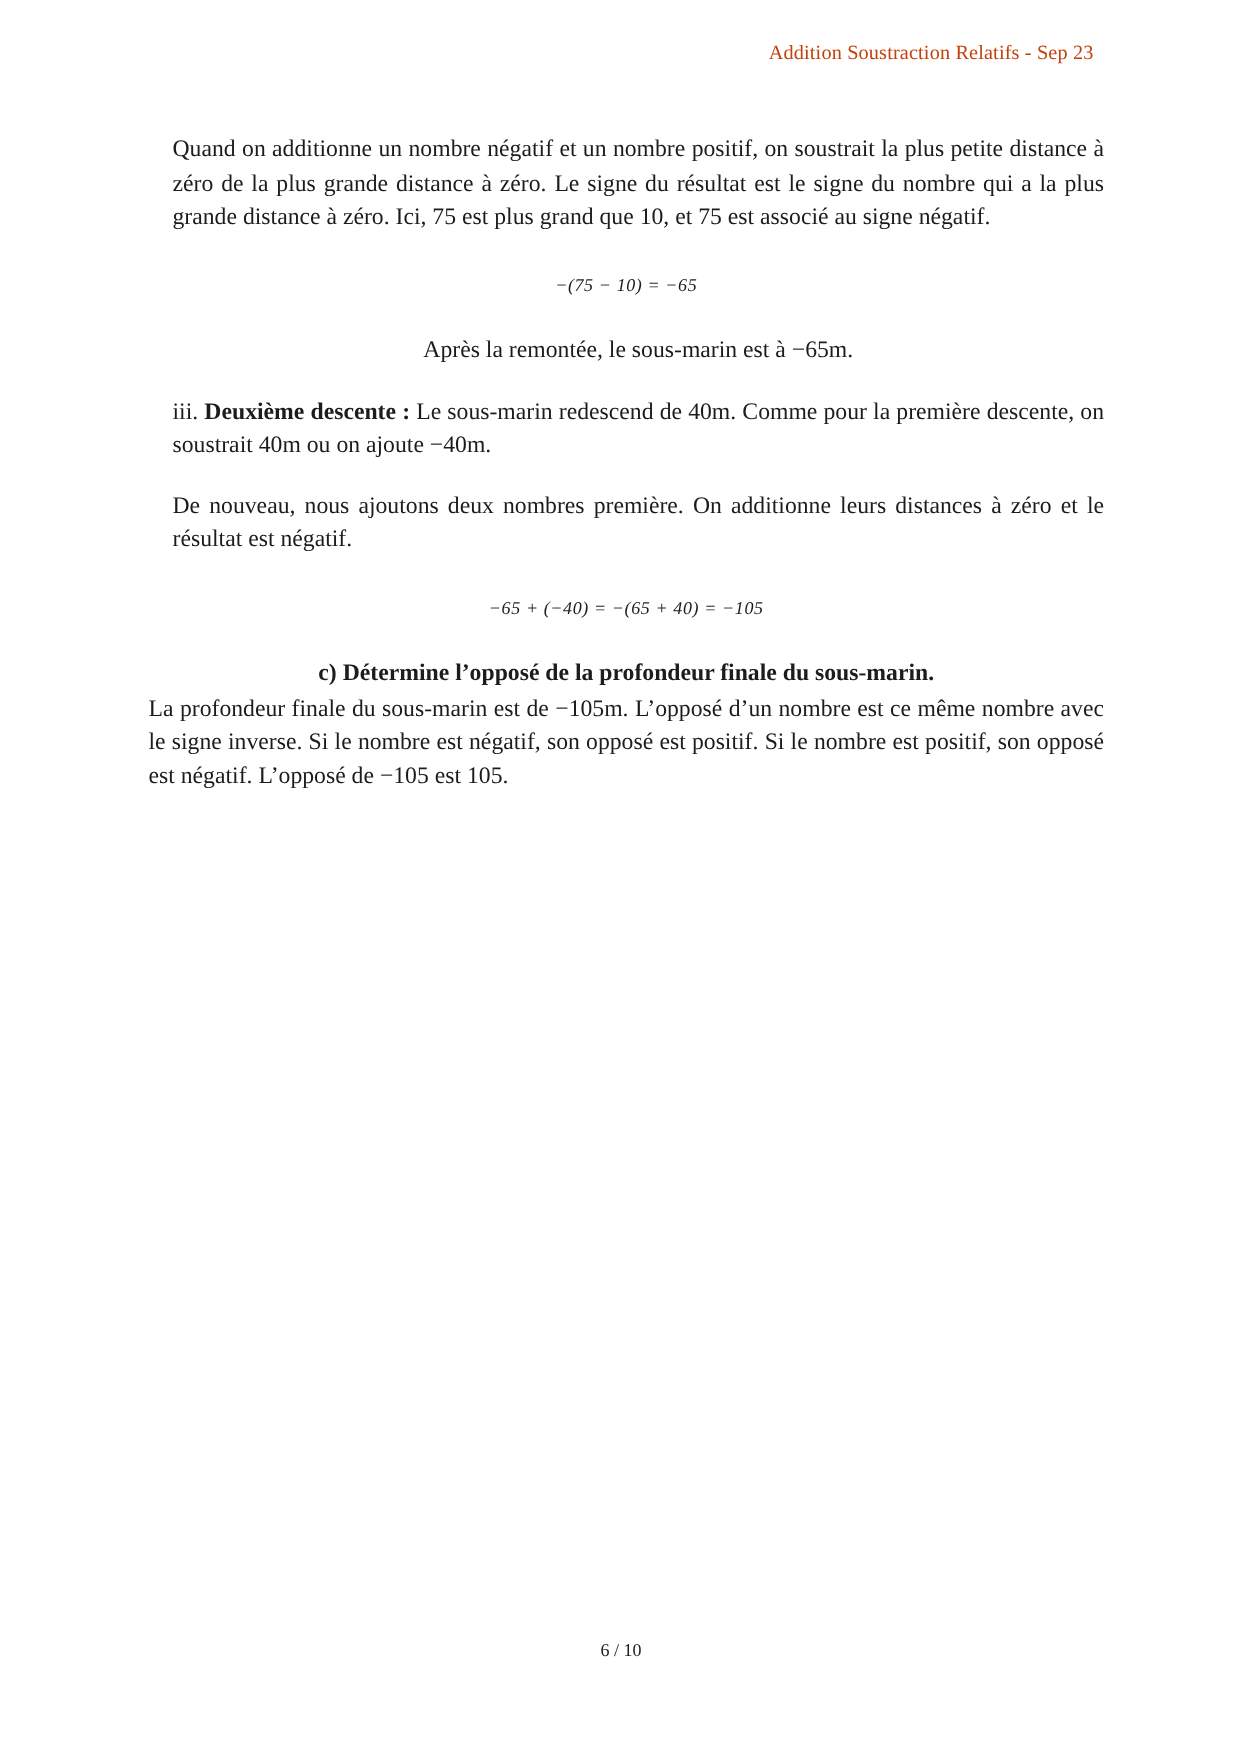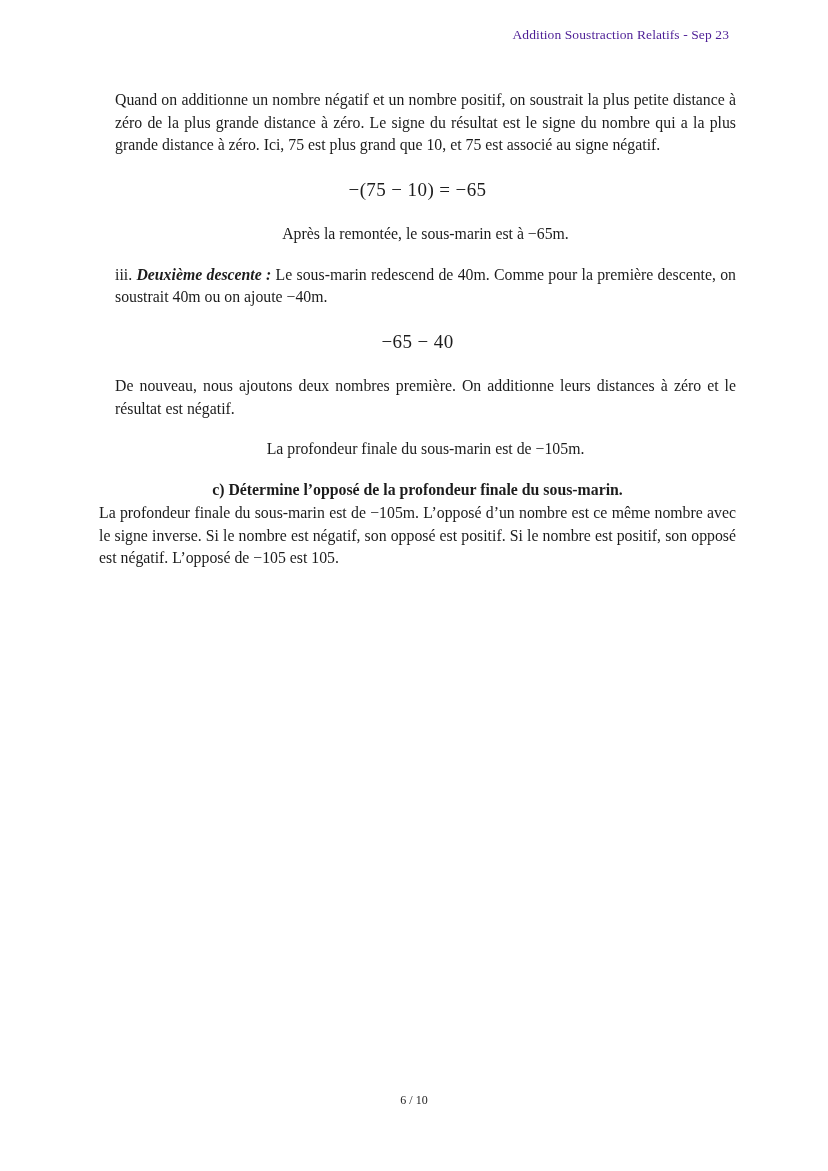--- a/index.html
+++ b/index.html
@@ -16,42 +16,43 @@
   .page {
     position: absolute;
     inset: 0;
     background: #ffffff;
   }
   .header {
     position: absolute;
     top: 27px;
     right: 99px;
     font-size: 13.5px;
-    color: #4c1d95;
+    color: #c2410c;
     letter-spacing: 0.1px;
   }
   .content {
     position: absolute;
     left: 99px;
     top: 89px;
     width: 637px;
     font-size: 15.8px;
     line-height: 22.5px;
     text-align: justify;
   }
   .content p { margin: 0 0 18px 0; }
   .indent { padding-left: 16px; }
   .formula {
     text-align: center;
     margin: 22px 0 22px 0;
-    font-size: 19px;
+    font-size: 12px;
     letter-spacing: 0.4px;
     color: #1c1c1c;
+    font-style: italic;
   }
-  .bold { font-weight: bold; font-style: italic; }
+  .bold { font-weight: bold; }
   .heading {
     font-weight: bold;
     margin: 0 0 1px 0 !important;
     text-align: center;
   }
   .para-tight { margin: 0 0 14px 0 !important; }
   .last-line { text-align: center; }
   .footer {
     position: absolute;
     top: 1093px;
@@ -72,26 +73,25 @@
   <div class="content">
 
     <p class="indent">Quand on additionne un nombre négatif et un nombre positif, on soustrait la plus petite distance à zéro de la plus grande distance à zéro. Le signe du résultat est le signe du nombre qui a la plus grande distance à zéro. Ici, 75 est plus grand que 10, et 75 est associé au signe négatif.</p>
 
     <div class="formula">−(75 − 10) = −65</div>
 
     <p class="indent last-line">Après la remontée, le sous-marin est à −65m.</p>
 
     <p class="indent"><span>iii. </span><span class="bold">Deuxième descente : </span><span>Le sous-marin redescend de 40m. Comme pour la première descente, on soustrait 40m ou on ajoute −40m.</span></p>
 
-    <div class="formula">−65 − 40</div>
 
     <p class="indent">De nouveau, nous ajoutons deux nombres première. On additionne leurs distances à zéro et le résultat est négatif.</p>
 
+    <div class="formula">−65 + (−40) = −(65 + 40) = −105</div>
 
-    <p class="indent last-line">La profondeur finale du sous-marin est de −105m.</p>
 
     <p class="heading">c) Détermine l’opposé de la profondeur finale du sous-marin.</p>
 
     <p class="para-tight">La profondeur finale du sous-marin est de −105m. L’opposé d’un nombre est ce même nombre avec le signe inverse. Si le nombre est négatif, son opposé est positif. Si le nombre est positif, son opposé est négatif. L’opposé de −105 est 105.</p>
 
 
   </div>
 
   <div class="footer">6 / 10</div>
 

